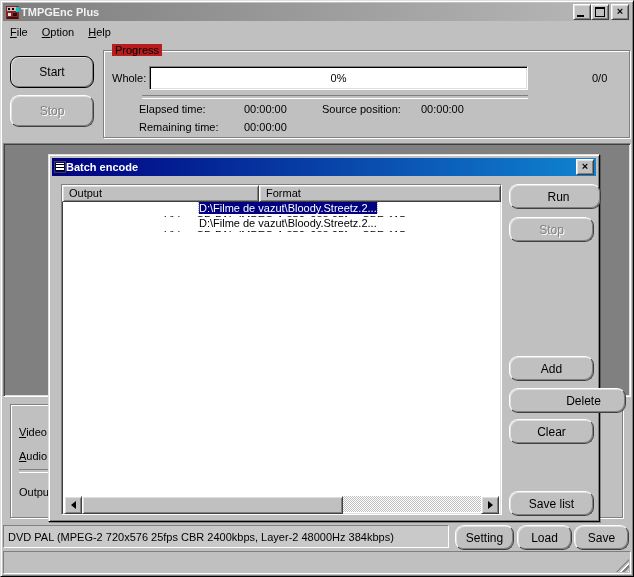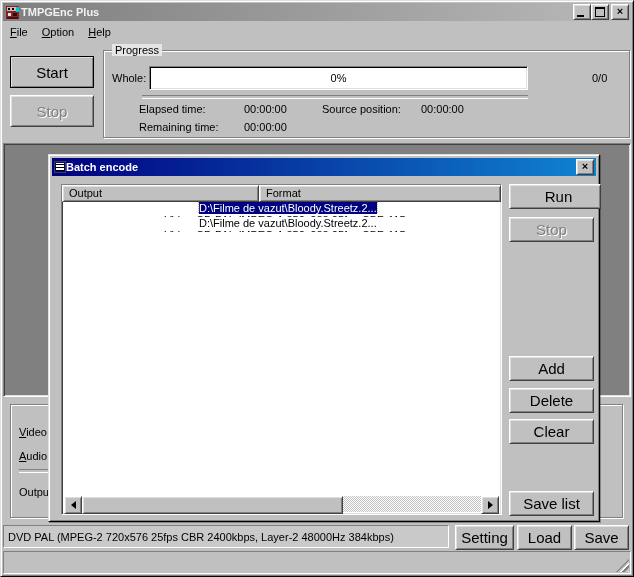--- a/index.html
+++ b/index.html
@@ -14,34 +14,34 @@
     border:1px solid;border-color:#dfdfdf #000 #000 #dfdfdf;
     box-shadow:inset 1px 1px 0 #fff, inset -1px -1px 0 #808080;
   }
   .raised{
     background:#c0c0c0;
     border:1px solid;border-color:#fff #404040 #404040 #fff;
     box-shadow:inset 1px 1px 0 #dfdfdf, inset -1px -1px 0 #808080;
   }
   .btn{
     position:absolute;display:flex;align-items:center;justify-content:center;
-    font-size:15px;cursor:default;user-select:none;
+    font-size:12px;cursor:default;user-select:none;border-radius:9px;
   }
   .btn.disabled{color:#808080;text-shadow:1px 1px 0 #fff;}
   .default-btn{border:1px solid #000;}
   .sunken-soft{
     border:1px solid;border-color:#808080 #fff #fff #808080;
   }
   .groupbox{
     position:absolute;
     border:1px solid #808080;
     box-shadow:inset 1px 1px 0 #fff, 1px 1px 0 #fff;
   }
   .legend{
-    position:absolute;top:-7px;left:8px;background:#e5e5e5;padding:0 3px;line-height:12px;
+    position:absolute;top:-7px;left:8px;background:#b91c1c;padding:0 3px;line-height:12px;
   }
   .ul-first::first-letter{text-decoration:underline;}
   .lbl{position:absolute;white-space:nowrap;}
   
   .titlebar{
     position:absolute;left:3px;top:3px;width:628px;height:18px;
     background:linear-gradient(90deg,#7f7f7f,#b9b9b9);
     display:flex;align-items:center;padding:0 2px;box-sizing:border-box;gap:0;
   }
   .titlebar .title{color:#f2f2f2;font-weight:bold;flex:1;}
@@ -238,16 +238,16 @@
       </span>
       <span class="sb-btn raised">
           <i class="tri-right"></i>
         </span>
     </div>
   </div>
 
   <div class="btn raised" style="left:460px;top:29px;width:83px;height:23px;padding-left:7px;">Run</div>
   <div class="btn raised disabled" style="left:460px;top:62px;width:83px;height:23px;">Stop</div>
   <div class="btn raised" style="left:460px;top:201px;width:83px;height:23px;">Add</div>
-  <div class="btn raised" style="left:460px;top:233px;width:83px;height:23px;">Delete</div>
+  <div class="btn raised" style="left:460px;top:233px;width:83px;height:23px;padding-left:32px;">Delete</div>
   <div class="btn raised" style="left:460px;top:264px;width:83px;height:23px;">Clear</div>
   <div class="btn raised" style="left:460px;top:336px;width:83px;height:23px;">Save list</div>
 </div>
 
 </body></html>

